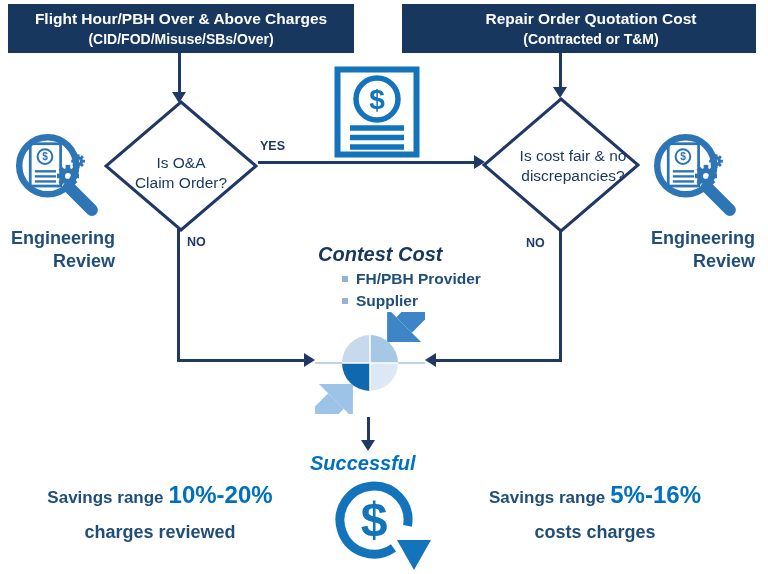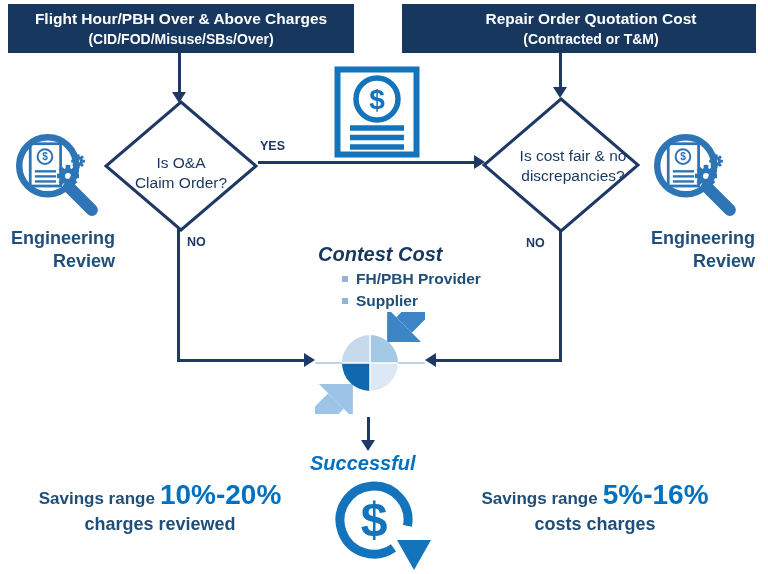--- a/index.html
+++ b/index.html
@@ -50,22 +50,22 @@
   .q-tl{fill:var(--qtl);} .q-tr{fill:var(--qtr);} .q-bl{fill:var(--qbl);} .q-br{fill:var(--qbr);}
   .q-div{stroke:#fff;stroke-width:1.5;}
   
   .successful{color:var(--bright);font-size:20px;font-weight:bold;font-style:italic;}
   .md-arc{fill:none;stroke:var(--icon);stroke-width:9;}
   .md-head{fill:var(--icon);}
   .md-dollar{fill:var(--icon);font-size:48px;font-weight:bold;}
   
   .savings{text-align:center;line-height:26px;}
   .sv-prefix{color:var(--label);font-size:17px;font-weight:bold;margin-right:5px;}
-  .sv-range{color:var(--bright);font-size:28px;font-weight:bold;}
-  .sv-note{color:var(--label);font-size:18px;font-weight:bold;margin-top:1px;line-height:22px;}
+  .sv-range{color:var(--bright);font-size:24px;font-weight:bold;}
+  .sv-note{color:var(--label);font-size:18px;font-weight:bold;margin-top:10px;line-height:22px;}
 </style>
 </head>
 <body>
 
 <div id="stage">
 
   <div class="abs topbox" style="left:8px;top:4px;width:346px;height:49px;">
     <div class="t1">Flight Hour/PBH Over &amp; Above Charges</div>
     <div class="t2">(CID/FOD/Misuse/SBs/Over)</div>
   </div>

